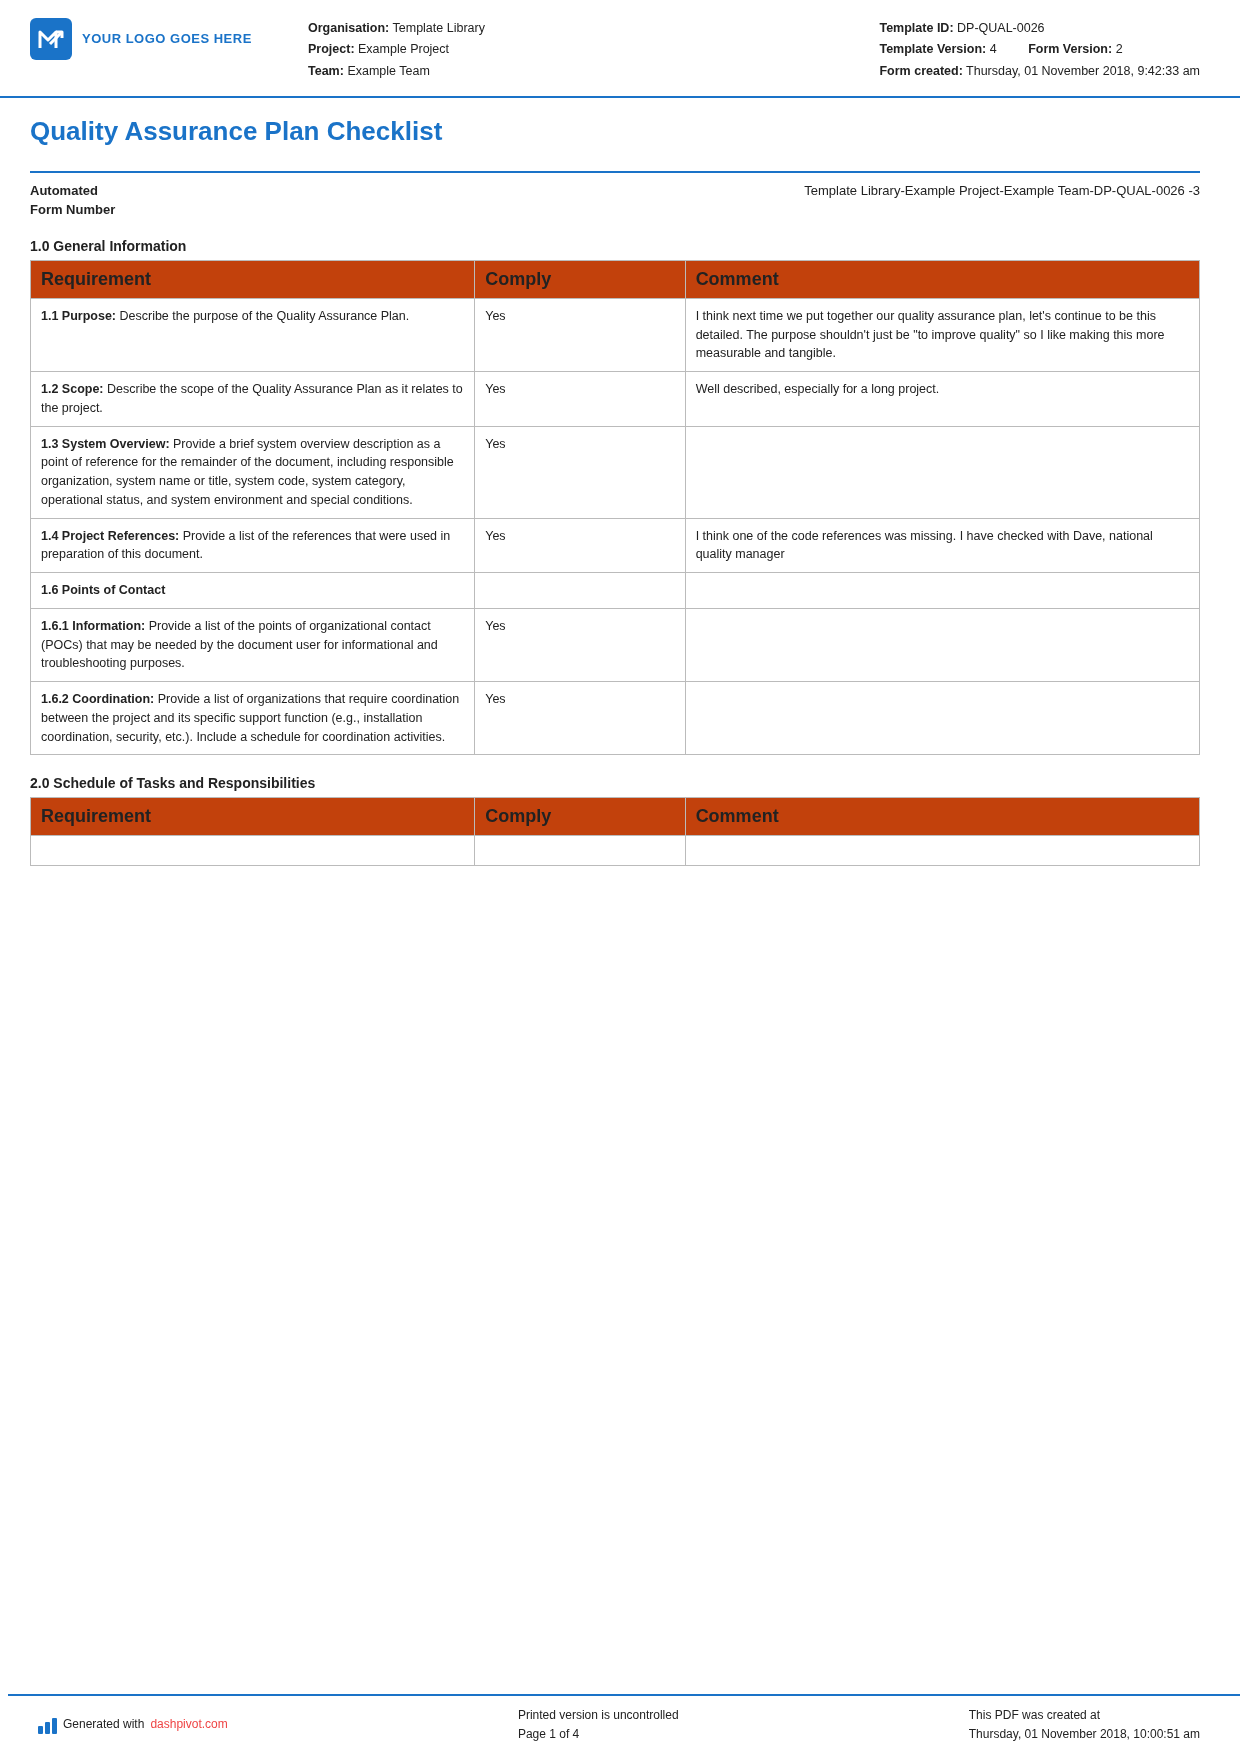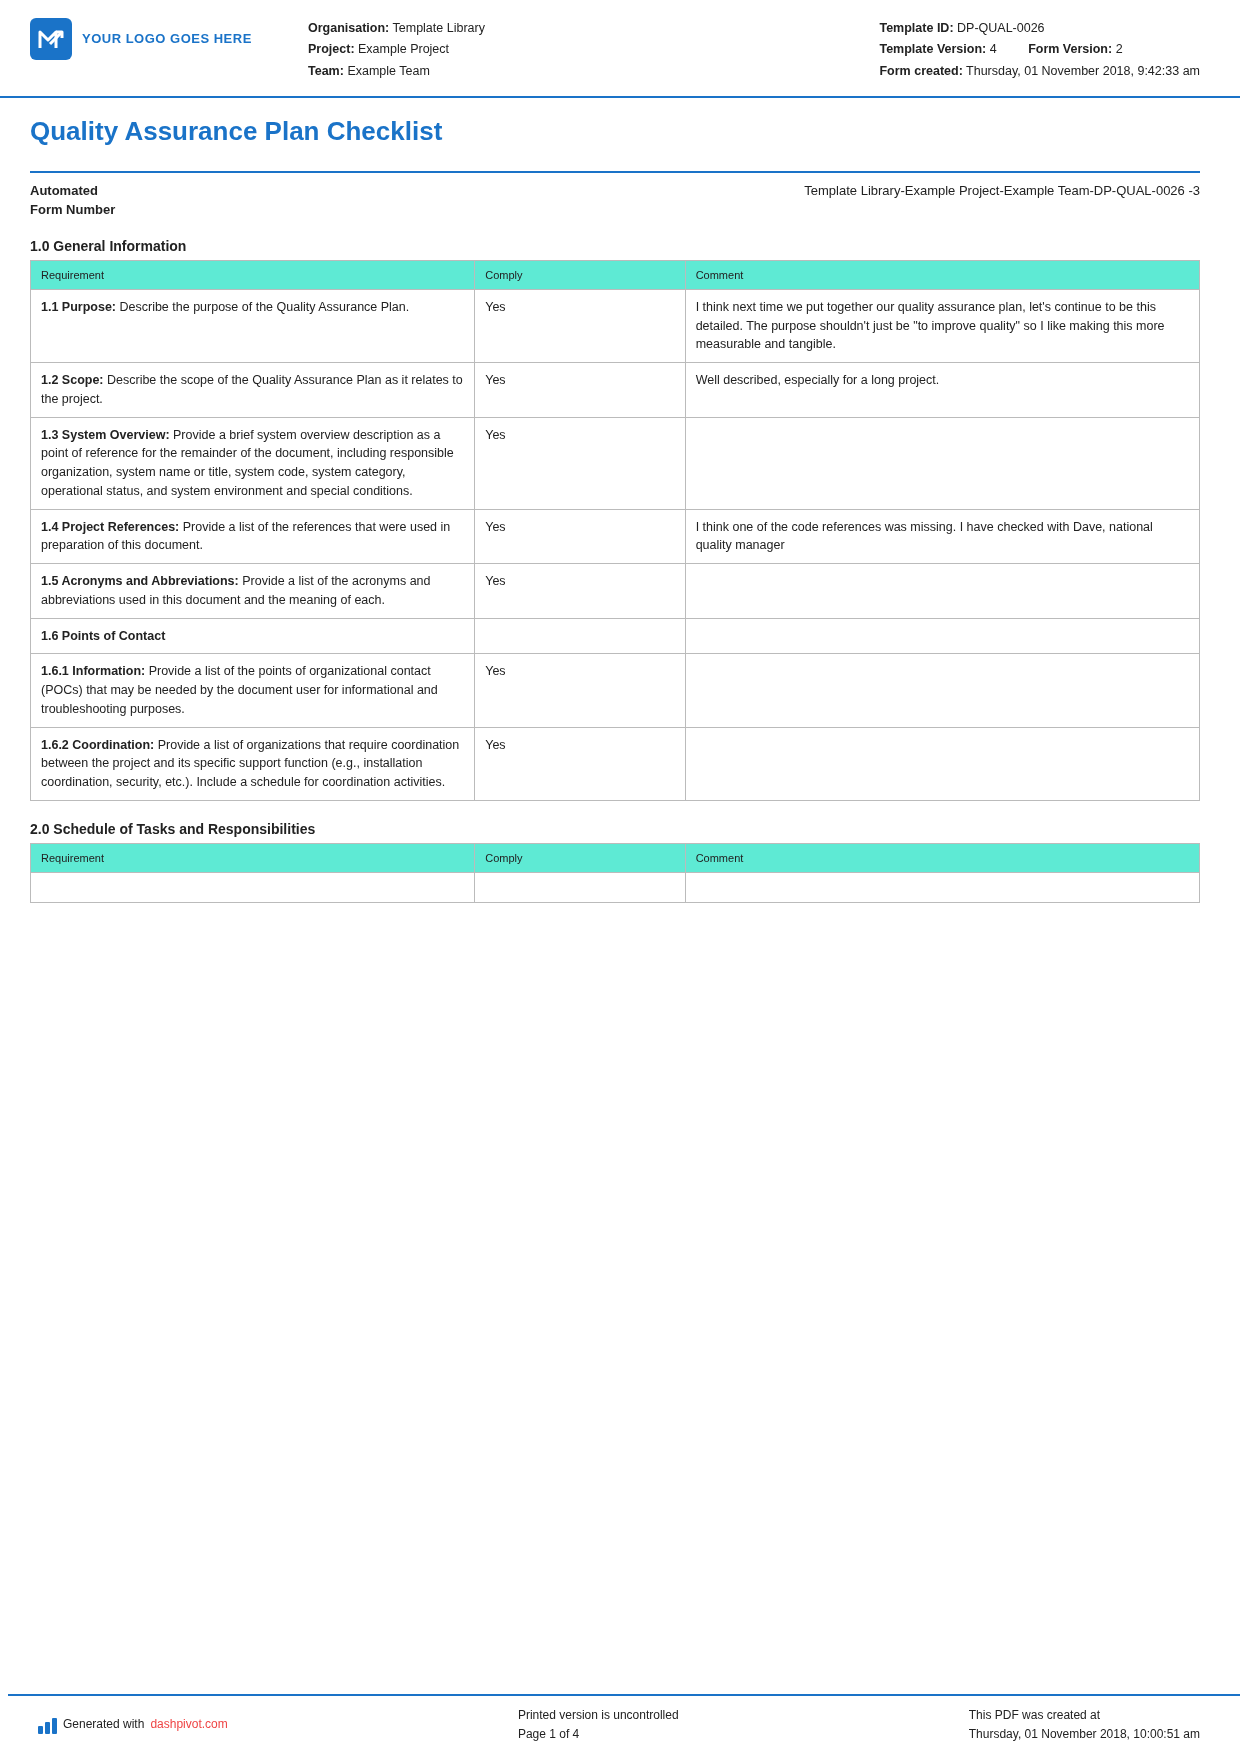--- a/index.html
+++ b/index.html
@@ -113,26 +113,26 @@
 
     
     .checklist-table {
       width: 100%;
       border-collapse: collapse;
       margin-bottom: 20px;
       font-size: 12.5px;
     }
 
     .checklist-table th {
-      background: #5eead4;
+      background: #c2410c;
       border: 1px solid #bbb;
       padding: 8px 10px;
       text-align: left;
-      font-weight: normal;
-      font-size: 11px;
+      font-weight: bold;
+      font-size: 18px;
     }
 
     .checklist-table td {
       border: 1px solid #bbb;
       padding: 8px 10px;
       vertical-align: top;
       line-height: 1.5;
     }
 
     .col-requirement { width: 38%; }
@@ -263,25 +263,20 @@
           </tr>
           <tr>
             <td><strong>1.3 System Overview:</strong> Provide a brief system overview description as a point of reference for the remainder of the document, including responsible organization, system name or title, system code, system category, operational status, and system environment and special conditions.</td>
             <td>Yes</td>
             <td></td>
           </tr>
           <tr>
             <td><strong>1.4 Project References:</strong> Provide a list of the references that were used in preparation of this document.</td>
             <td>Yes</td>
             <td>I think one of the code references was missing. I have checked with Dave, national quality manager</td>
-          </tr>
-          <tr>
-            <td><strong>1.5 Acronyms and Abbreviations:</strong> Provide a list of the acronyms and abbreviations used in this document and the meaning of each.</td>
-            <td>Yes</td>
-            <td></td>
           </tr>
           <tr>
             <td><strong>1.6 Points of Contact</strong></td>
             <td></td>
             <td></td>
           </tr>
           <tr>
             <td><strong>1.6.1 Information:</strong> Provide a list of the points of organizational contact (POCs) that may be needed by the document user for informational and troubleshooting purposes.</td>
             <td>Yes</td>
             <td></td>

